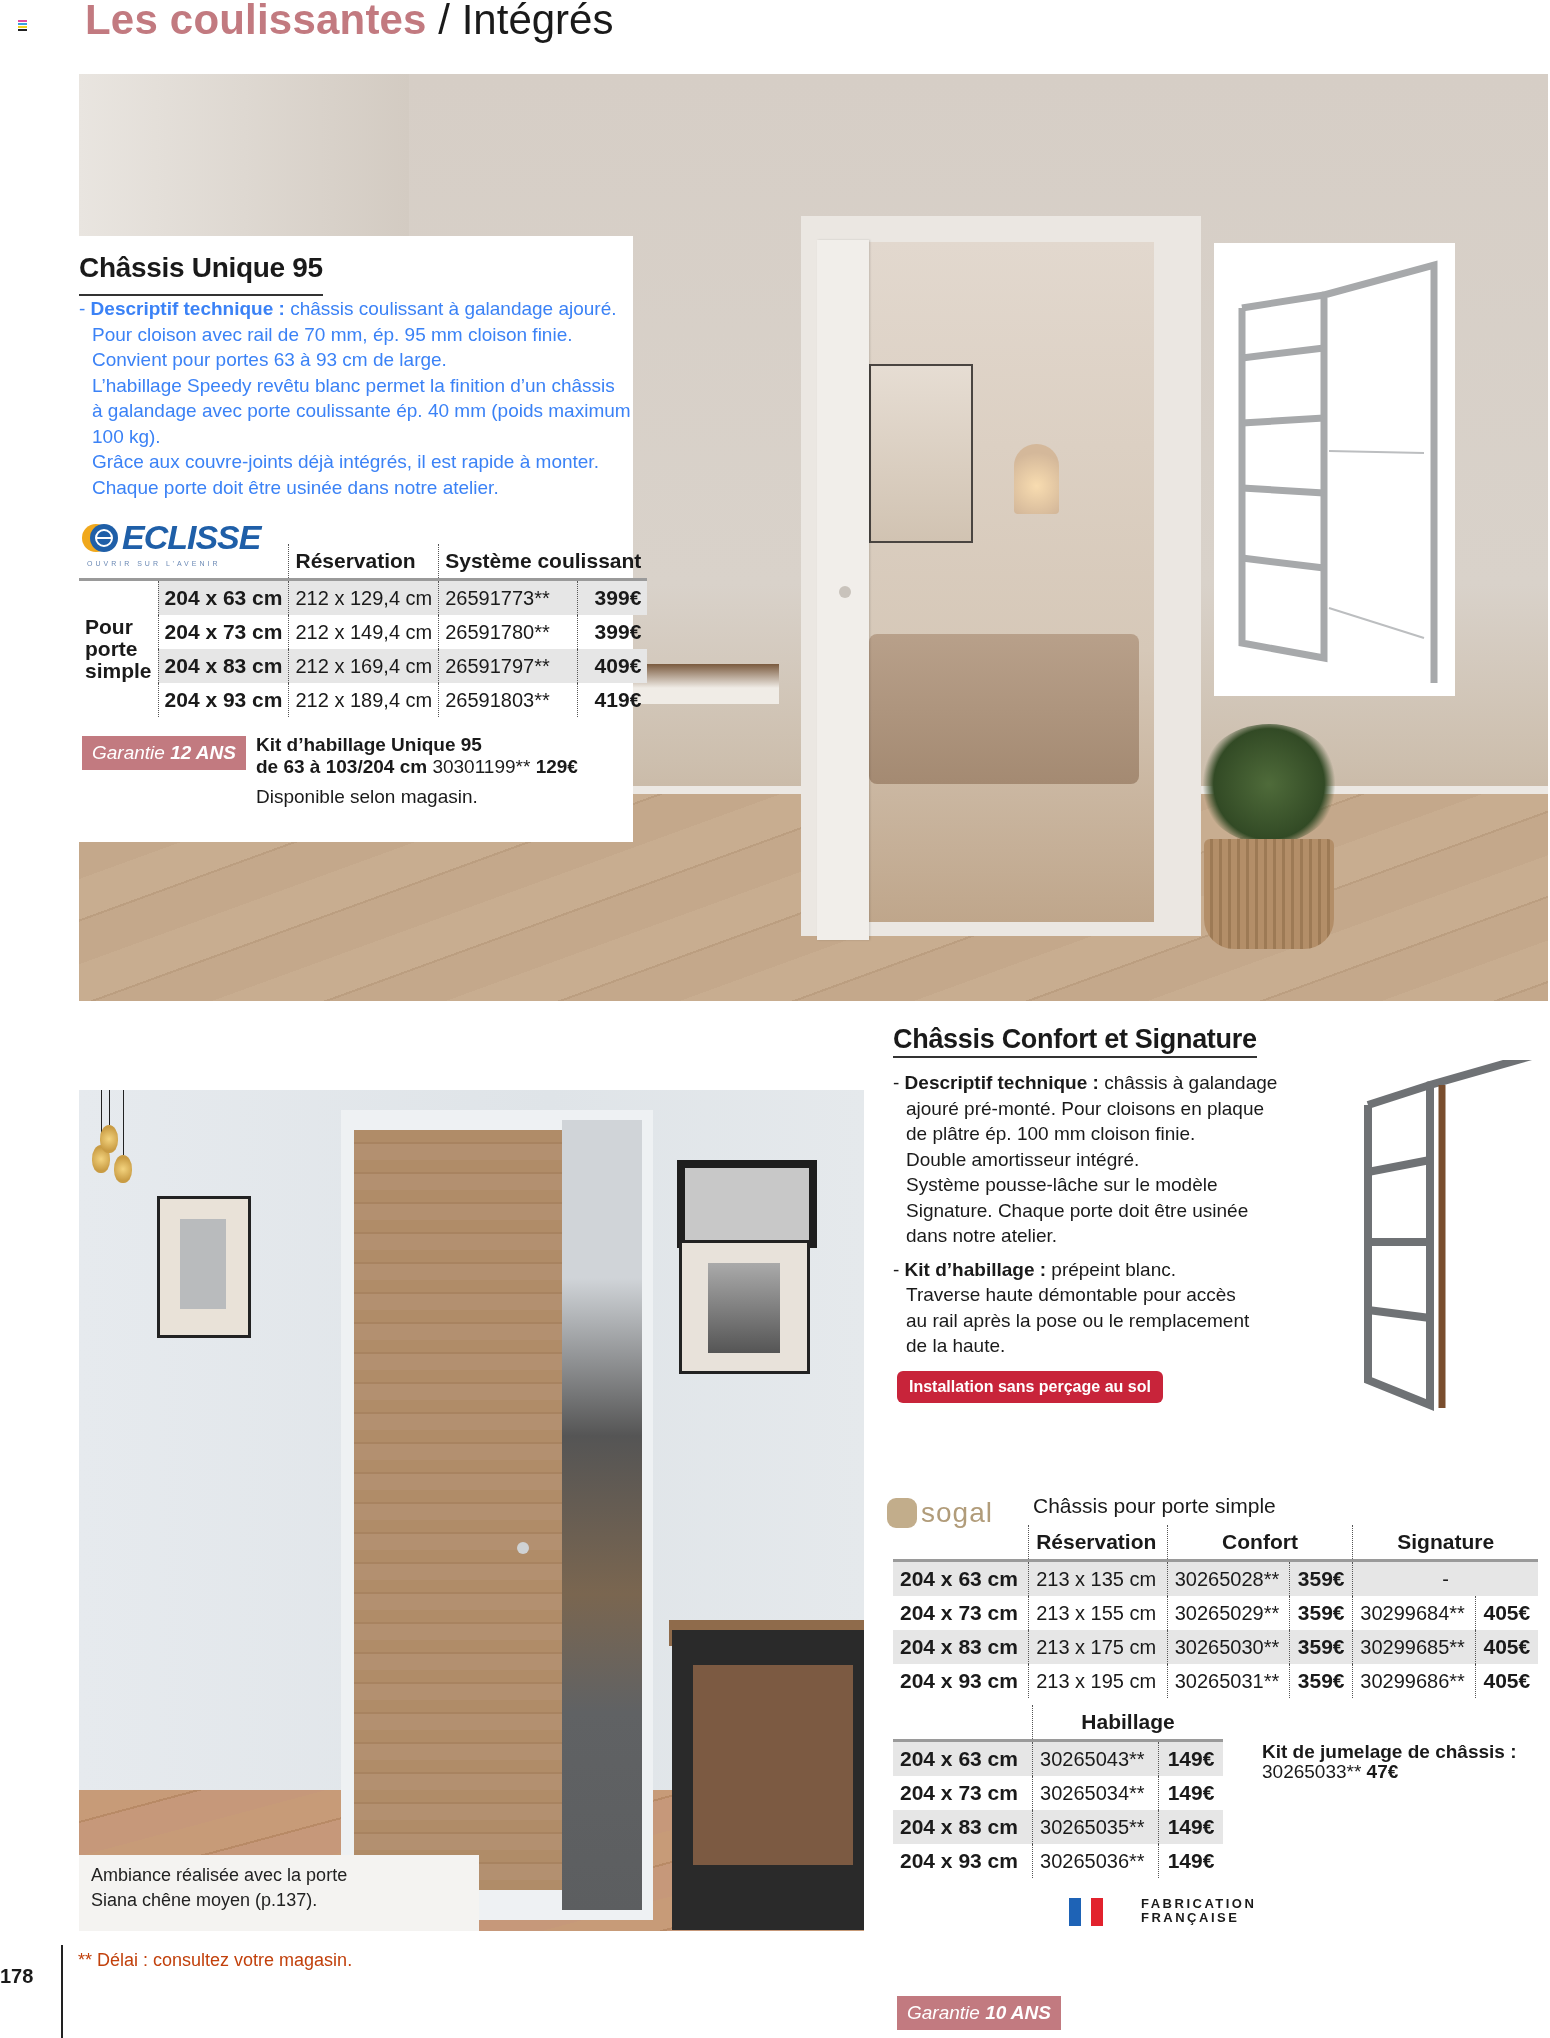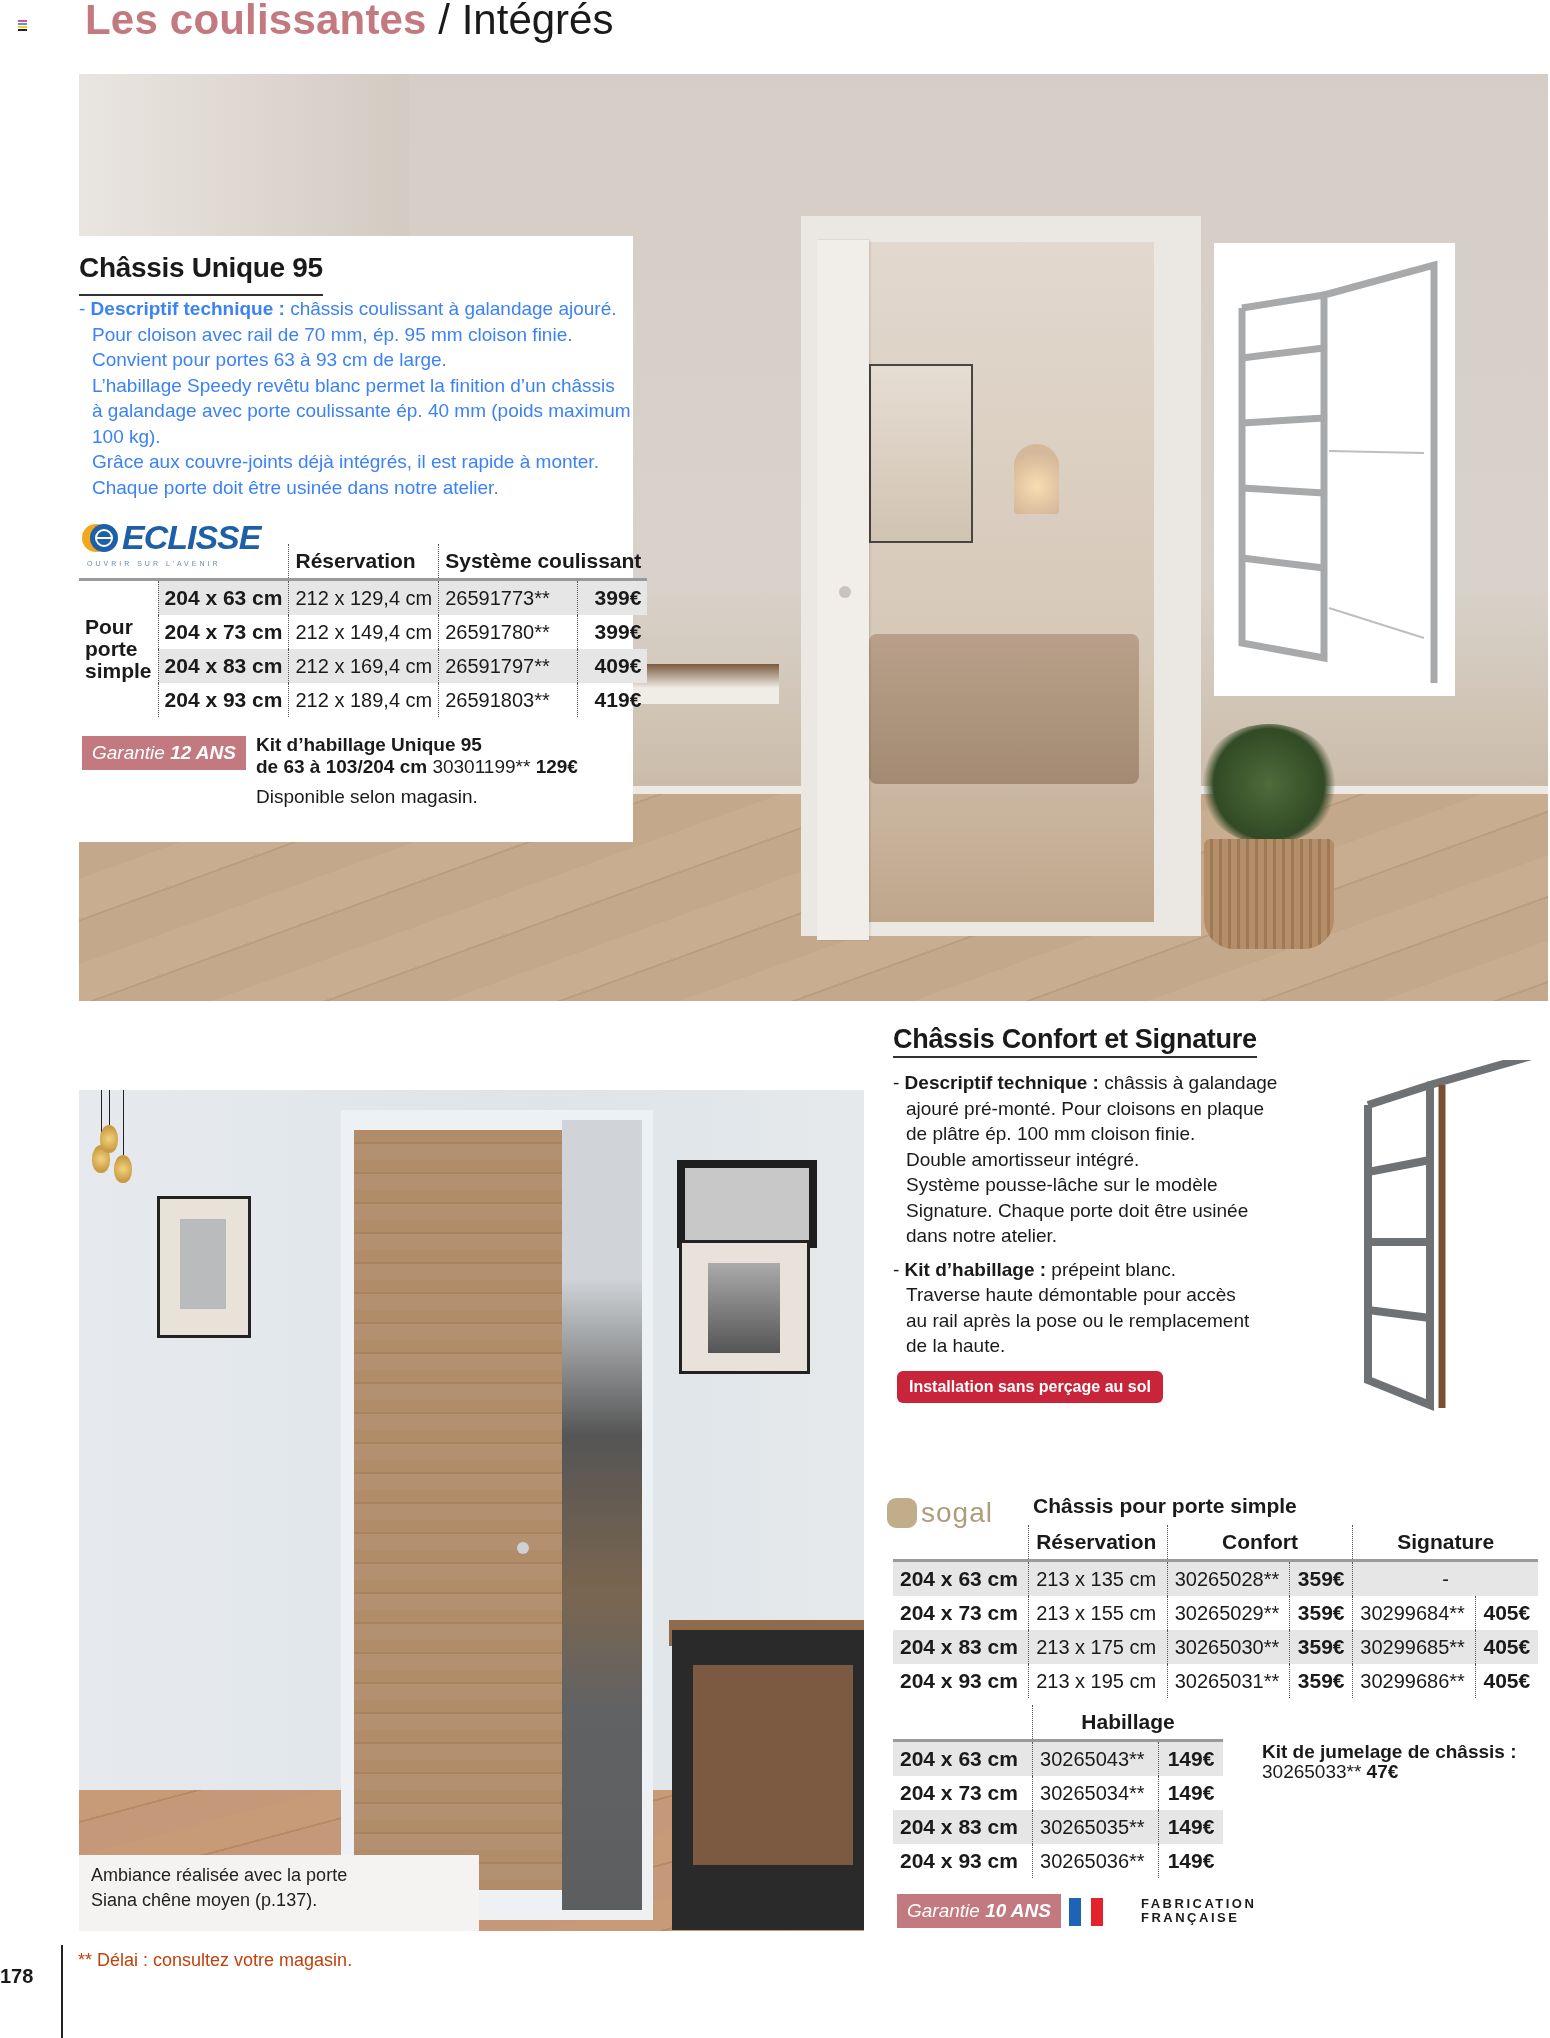--- a/index.html
+++ b/index.html
@@ -274,21 +274,21 @@
     <line x1="48" y1="250" x2="110" y2="258"></line>
   </g>
   <line x1="122" y1="25" x2="122" y2="348" stroke="#7a4e2e" stroke-width="7"></line>
   <line x1="233" y1="0" x2="233" y2="390" stroke="#7a4e2e" stroke-width="8"></line>
 </svg>
 
 <div class="abs logo-sogal" style="left:887px;top:1497px;">
   <span class="sogal-o"></span>
   <span class="sogal-word">sogal</span>
 </div>
-<div class="abs cond" style="left:1033px;top:1494px;font-size:21px;font-weight:bold;">Châssis pour porte simple</div>
+<div class="abs cond" style="left:1033px;top:1494px;font-size:21px;font-weight:normal;">Châssis pour porte simple</div>
 
 <table class="abs t2 cond" style="left:893px;top:1525px;width:645px;">
   <tbody>
       <tr class="hdr-line">
     <th class="hdr-line"></th>
     <th class="hdr-line dash-l" style="text-align:left;">Réservation</th>
     <th class="hdr-line dash-l" colspan="2" style="text-align:center;">Confort</th>
     <th class="hdr-line dash-l" colspan="2" style="text-align:center;">Signature</th>
   </tr>
   <tr class="shade2">
@@ -352,21 +352,21 @@
     <td class="price dash-l">149€</td>
   </tr>
 </tbody>
   </table>
 
 <div class="abs jum cond" style="left:1262px;top:1742px;">
   <div><b>Kit de jumelage de châssis :</b></div>
   <div><span>30265033**</span> <b>47€</b></div>
 </div>
 
-<div class="abs garantie" style="left:897px;top:1894px;">
+<div class="abs garantie" style="left:897px;top:1996px;">
   <span>Garantie</span> <b>10 ANS</b>
 </div>
 <div class="abs flag" style="left:1069px;top:1898px;">
   <span style="background:#1e63b6"></span><span style="background:#e2222d"></span>
 </div>
 <div class="abs fab" style="left:1115px;top:1897px;margin-left:26px;">
   <div>FABRICATION</div>
   <div>FRANÇAISE</div>
 </div>
 

